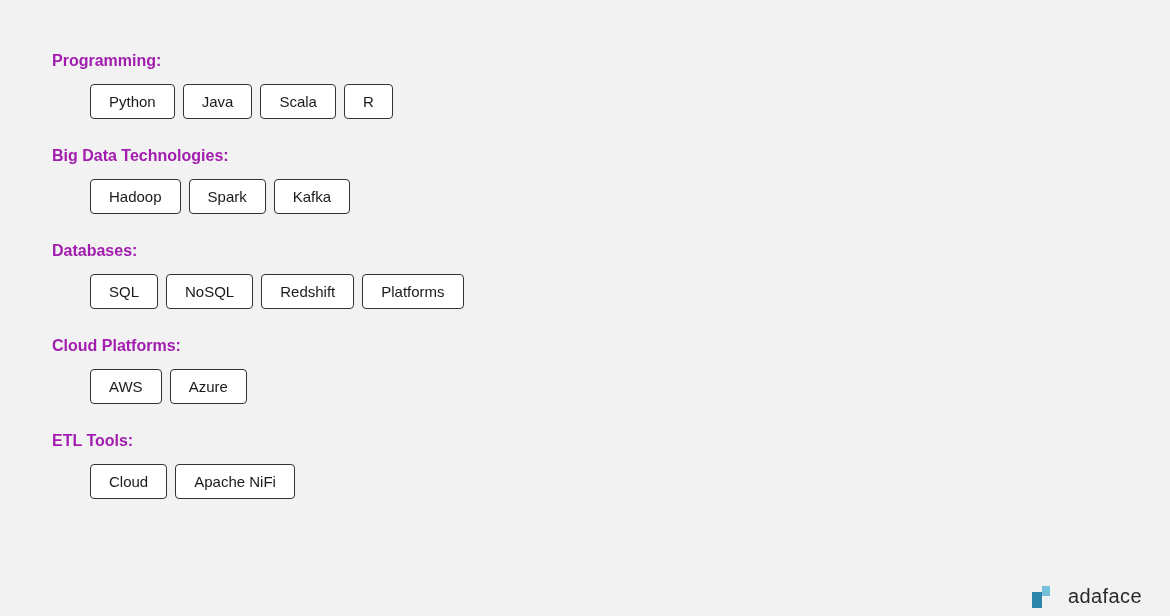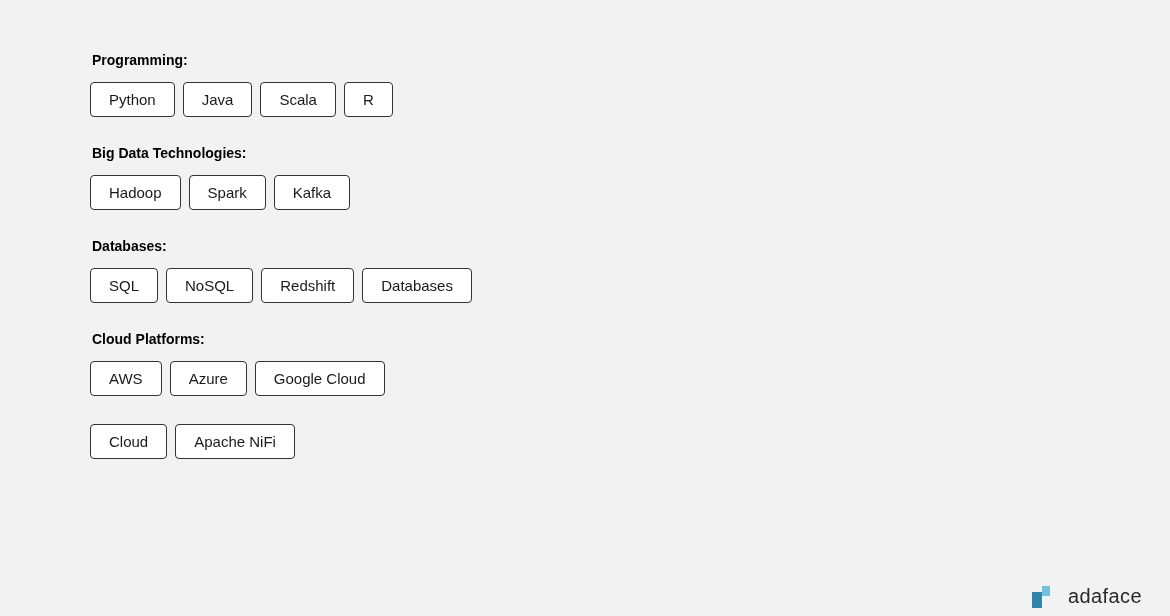--- a/index.html
+++ b/index.html
@@ -20,25 +20,24 @@
     .main-content {
       padding: 52px 52px 52px 52px;
     }
 
     .category-section {
       margin-bottom: 28px;
     }
 
     .category-label {
       font-weight: 700;
-      font-size: 14px;
-      color: #000000;
+      font-size: 16px;
+      color: #a21caf;
       margin-bottom: 14px;
       display: block;
-      margin-left: 40px;
     }
 
     .tags-row {
       display: flex;
       flex-wrap: wrap;
       gap: 8px;
       padding-left: 38px;
     }
 
     .tag {
@@ -96,32 +95,32 @@
         <span class="tag">Spark</span>
         <span class="tag">Kafka</span>
       </div>
     </div>
     <div class="category-section">
       <span class="category-label">Databases:</span>
       <div class="tags-row">
         <span class="tag">SQL</span>
         <span class="tag">NoSQL</span>
         <span class="tag">Redshift</span>
-        <span class="tag">Databases</span>
+        <span class="tag">Platforms</span>
       </div>
     </div>
     <div class="category-section">
       <span class="category-label">Cloud Platforms:</span>
       <div class="tags-row">
         <span class="tag">AWS</span>
         <span class="tag">Azure</span>
-        <span class="tag">Google Cloud</span>
       </div>
     </div>
     <div class="category-section">
+      <span class="category-label">ETL Tools:</span>
       <div class="tags-row">
         <span class="tag">Cloud</span>
         <span class="tag">Apache NiFi</span>
       </div>
     </div>
   </div>
 
 <div class="logo-area">
   <svg class="logo-icon" width="18" height="22" viewBox="0 0 18 22" fill="none" xmlns="http://www.w3.org/2000/svg">
     <rect x="0" y="6" width="10" height="16" fill="#2e86ab"></rect>

